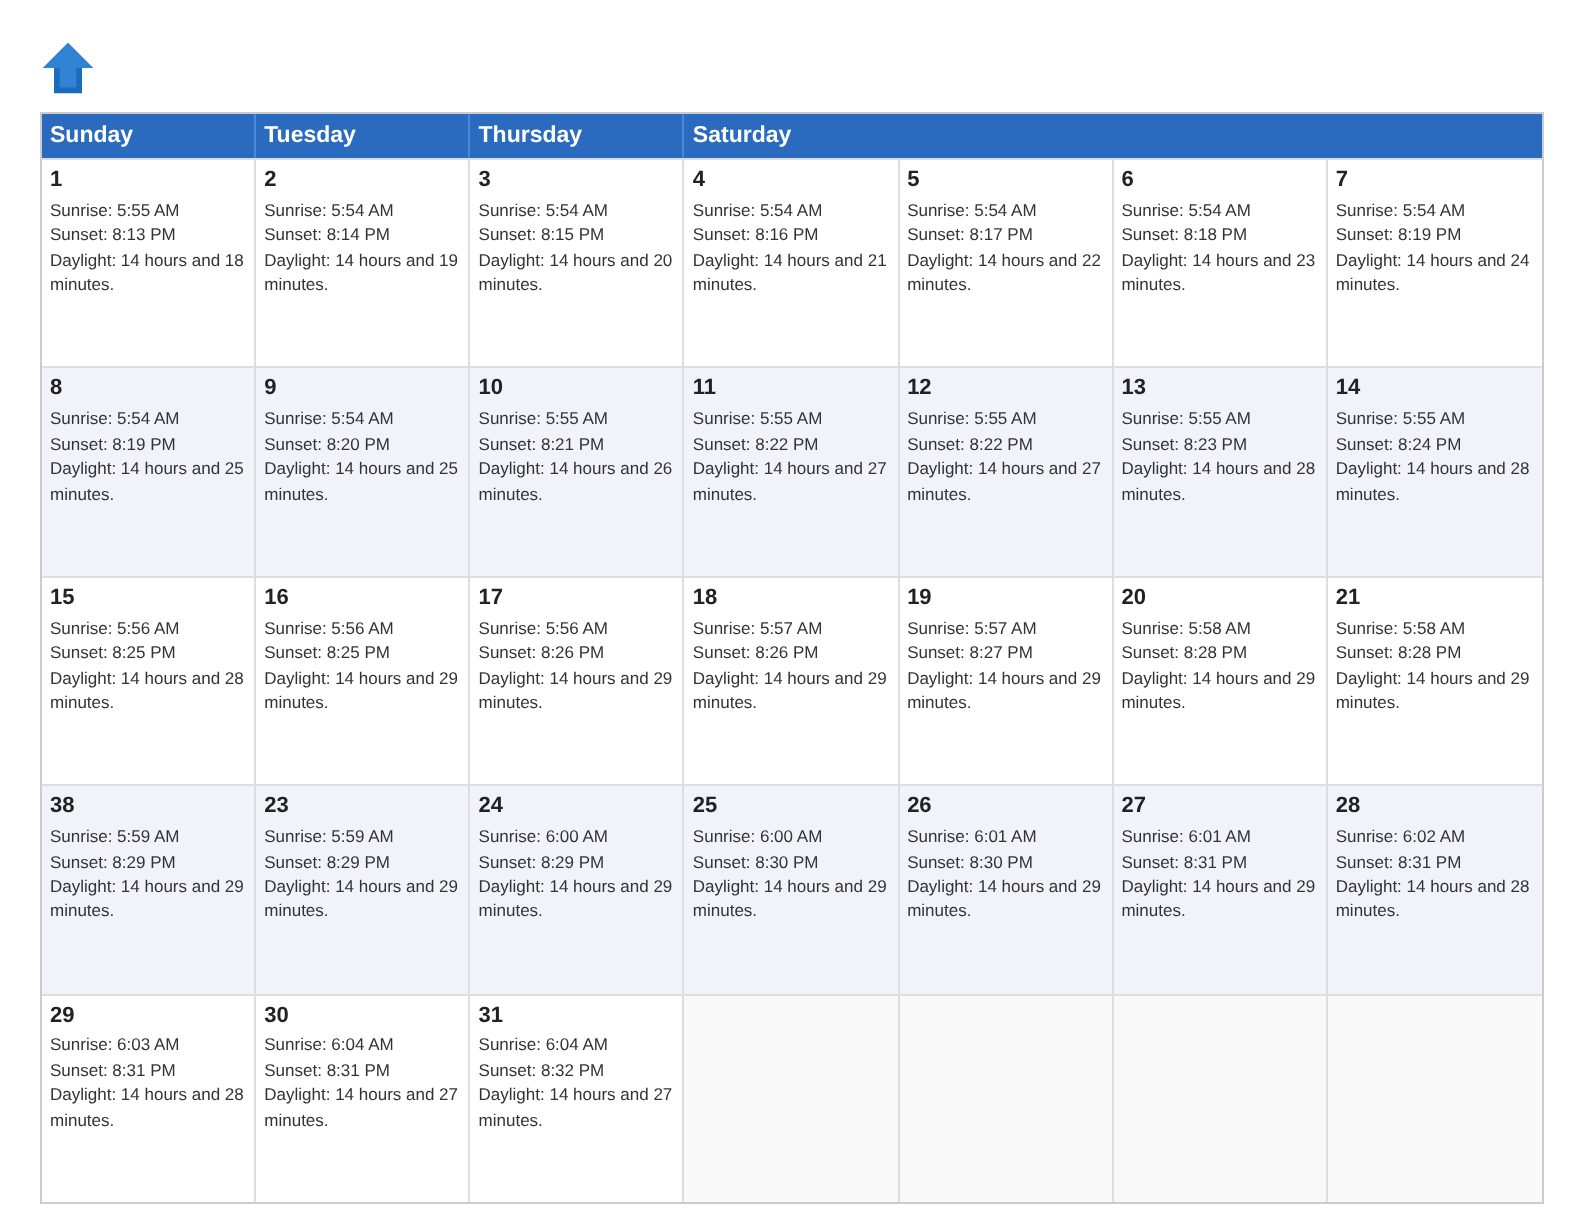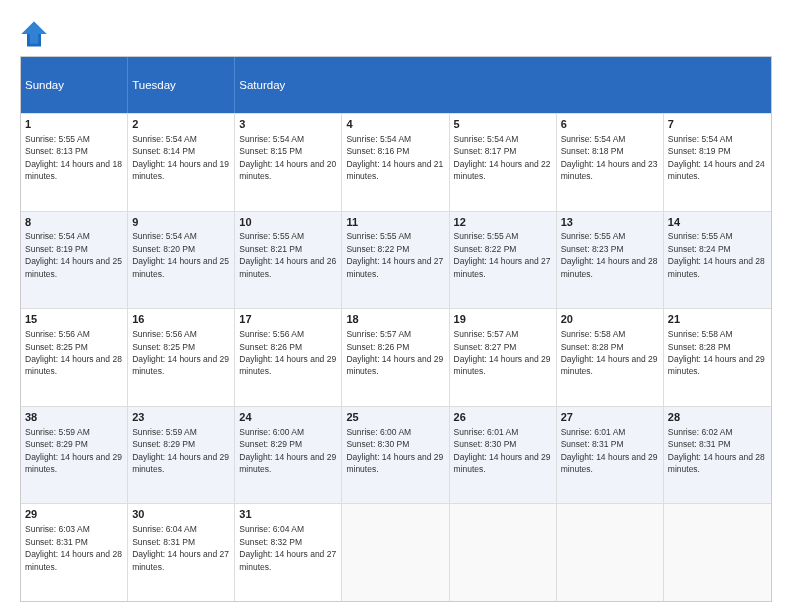--- a/index.html
+++ b/index.html
@@ -61,23 +61,23 @@
       flex-direction: column;
       border: 1px solid #ccc;
     }
     .cal-header-row {
       display: grid;
       grid-template-columns: repeat(7, 1fr);
       background: #2a6abf;
     }
     .cal-header-cell {
       color: #fff;
-      font-weight: normal;
+      font-weight: bold;
       font-size: 11.5px;
-      padding: 22px 4px;
+      padding: 5px 4px;
       text-align: left;
       border-right: 1px solid #4a8ad4;
     }
     .cal-header-cell:last-child { border-right: none; }
     .cal-body {
       flex: 1;
       display: flex;
       flex-direction: column;
     }
     .cal-week {
@@ -129,20 +129,21 @@
     <div class="title-block">
       <div class="main-title"></div>
       <div class="subtitle"></div>
     </div>
   </div>
 
   <div class="calendar">
     <div class="cal-header-row">
     <div class="cal-header-cell">Sunday</div>
         <div class="cal-header-cell">Tuesday</div>
+        <div class="cal-header-cell">Thursday</div>
         <div class="cal-header-cell">Saturday</div>
       </div>
     <div class="cal-body">
     <div class="cal-week">
           <div class="cal-cell">
         <span class="day-num">1</span>
         <span class="cell-text">Sunrise: 5:55 AM<br>Sunset: 8:13 PM<br>Daylight: 14 hours and 18 minutes.</span>
       </div>
           <div class="cal-cell">
         <span class="day-num">2</span>

